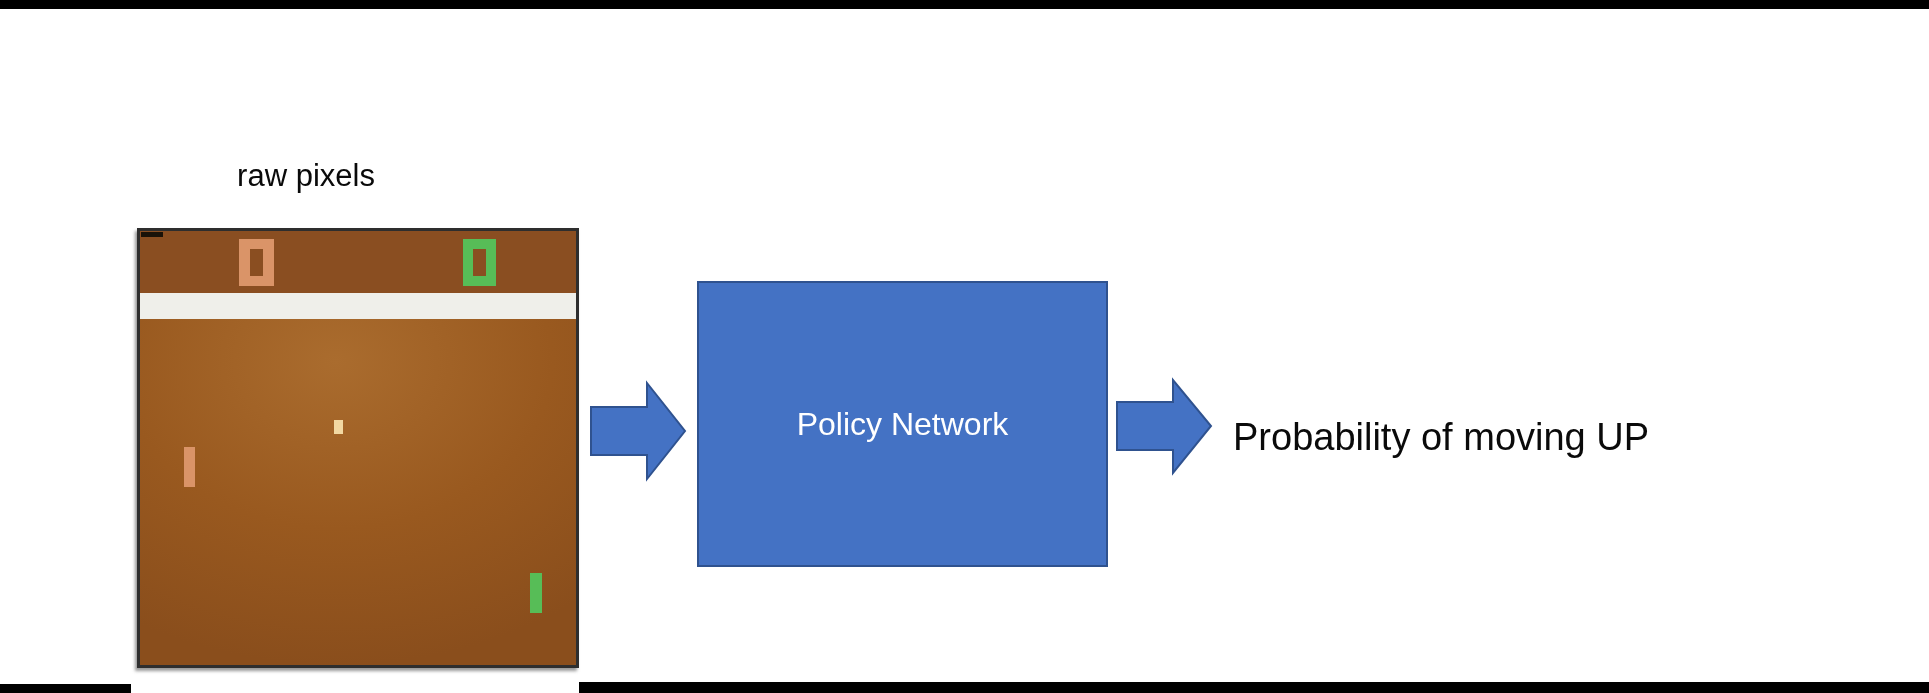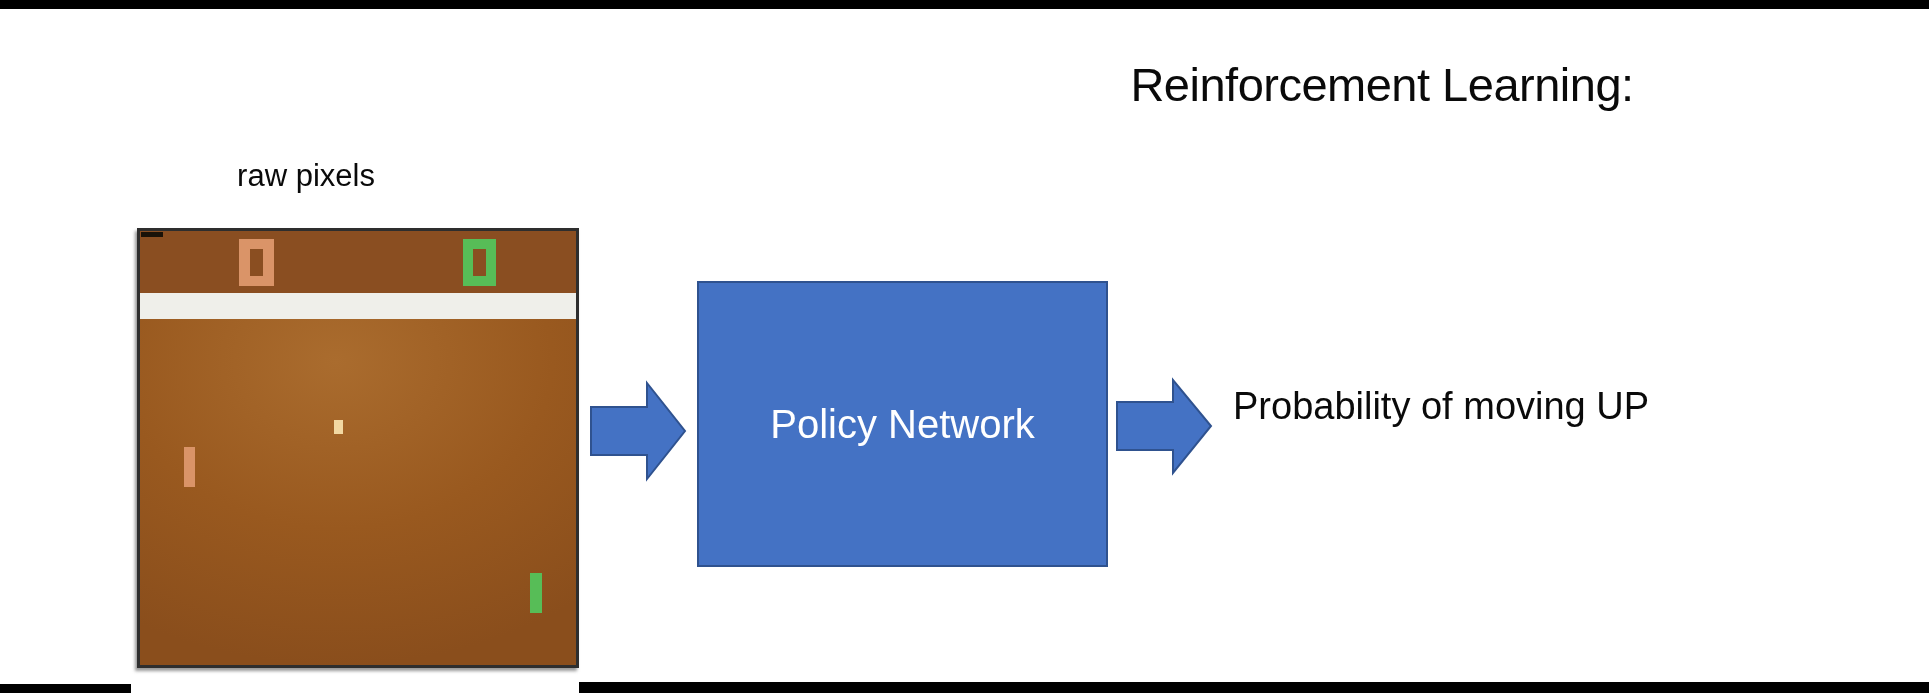--- a/index.html
+++ b/index.html
@@ -103,42 +103,41 @@
   .policy-box {
     left: 697px; top: 281px; width: 411px; height: 286px;
     background: var(--accent-blue);
     border: 2px solid var(--accent-blue-border);
     display: flex;
     align-items: center;
     justify-content: center;
   }
   .policy-box span {
     color: #ffffff;
-    font-size: 40px;
+    font-size: 32px;
   }
 
   
   .output-label {
-    left: 1233px; top: 383px; height: 46px;
+    left: 1233px; top: 414px; height: 46px;
     font-size: 38px;
     line-height: 46px;
     color: var(--text-black);
     white-space: nowrap;
     text-align: center;
   }
 </style>
 </head>
 <body>
 
 <div class="abs bar bar-top"></div>
 <div class="abs bar bar-bottom-left"></div>
 <div class="abs bar bar-bottom-right"></div>
 
 <div class="abs headline">
-  <div>Reinforcement Learning:</div>
 </div>
 
 <div class="abs caption">raw pixels</div>
 
 <div class="abs pong">
   <div class="abs pong-band"></div>
   <div class="abs pong-wall"></div>
   <div class="abs artifact"></div>
   <div class="abs score score-left" title=""></div>
   <div class="abs score score-right"></div>

